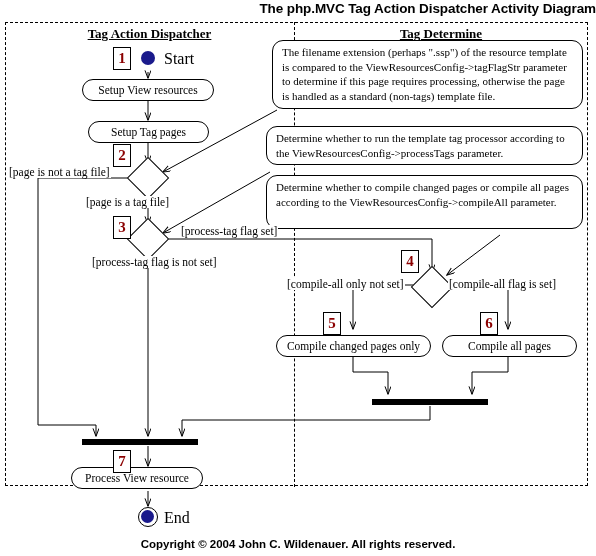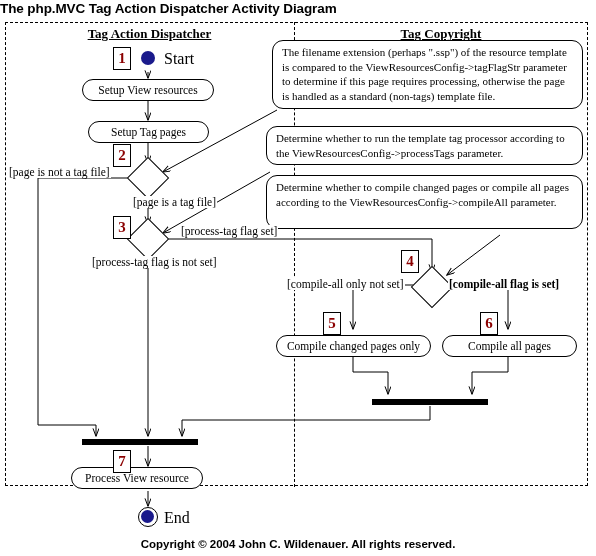--- a/index.html
+++ b/index.html
@@ -18,21 +18,21 @@
     height: 556px;
     overflow: hidden;
     background: #ffffff;
   }
   
   .diagram-title {
     position: absolute;
     left: 0;
     top: 1px;
     width: 596px;
-    text-align: left;
+    text-align: right;
     font-family: "Liberation Sans", sans-serif;
     font-weight: bold;
     font-size: 13.5px;
     letter-spacing: -0.1px;
     white-space: nowrap;
   }
   
   .diagram-footer {
     position: absolute;
     left: 0;
@@ -193,21 +193,21 @@
 </head>
 <body>
 
 <div id="page">
 
   <div class="diagram-title">The php.MVC Tag Action Dispatcher Activity Diagram</div>
 
   <div class="lane-frame"></div>
   <div class="lane-divider"></div>
   <div class="lane-title" id="lane-title-left">Tag Action Dispatcher</div>
-  <div class="lane-title" id="lane-title-right">Tag Copyright</div>
+  <div class="lane-title" id="lane-title-right">Tag Determine</div>
 
   <svg id="wires" viewBox="0 0 596 556" xmlns="http://www.w3.org/2000/svg">
     <defs>
       <marker id="ah" markerWidth="9" markerHeight="9" refX="7.6" refY="3" orient="auto" markerUnits="userSpaceOnUse">
         <path d="M0,0 L8,3 L0,6" fill="none" stroke="#000" stroke-width="1"></path>
       </marker>
     </defs>
     <g stroke="#000" stroke-width="1" fill="none">
 
       <line x1="148" y1="72" x2="148" y2="78" marker-end="url(#ah)"></line>
@@ -266,31 +266,31 @@
     <span>Setup Tag pages</span>
   </div>
 
   <div class="activity" style="left:82px; top:79px; width:132px; height:22px;">
     <span>Setup View resources</span>
   </div>
 
   <div class="decision" style="left:133px; top:163px;"></div>
   <div class="step-num" style="left:113px; top:144px;">2</div>
   <div class="guard" style="left:8px; top:166px;">[page is not a tag file]</div>
-  <div class="guard" style="left:85px; top:196px;margin-left:47px;">[page is a tag file]</div>
+  <div class="guard" style="left:85px; top:196px;">[page is a tag file]</div>
 
   <div class="decision" style="left:133px; top:224px;"></div>
   <div class="step-num" style="left:113px; top:216px;">3</div>
   <div class="guard" style="left:180px; top:225px;">[process-tag flag set]</div>
   <div class="guard" style="left:63px; top:256px;margin-left:28px;">[process-tag flag is not set]</div>
 
   <div class="decision" style="left:417px; top:272px;"></div>
   <div class="step-num" style="left:401px; top:250px;">4</div>
   <div class="guard" style="left:286px; top:278px;">[compile-all only not set]</div>
-  <div class="guard" style="left:448px; top:278px;font-weight:bold;">[compile-all flag is set]</div>
+  <div class="guard" style="left:448px; top:278px;">[compile-all flag is set]</div>
 
   <div class="activity" style="left:276px; top:335px; width:155px; height:22px;">
     <span>Compile changed pages only</span>
   </div>
   <div class="step-num" style="left:323px; top:312px;">5</div>
 
   <div class="activity" style="left:442px; top:335px; width:135px; height:22px;">
     <span>Compile all pages</span>
   </div>
   <div class="step-num" style="left:480px; top:312px;">6</div>

